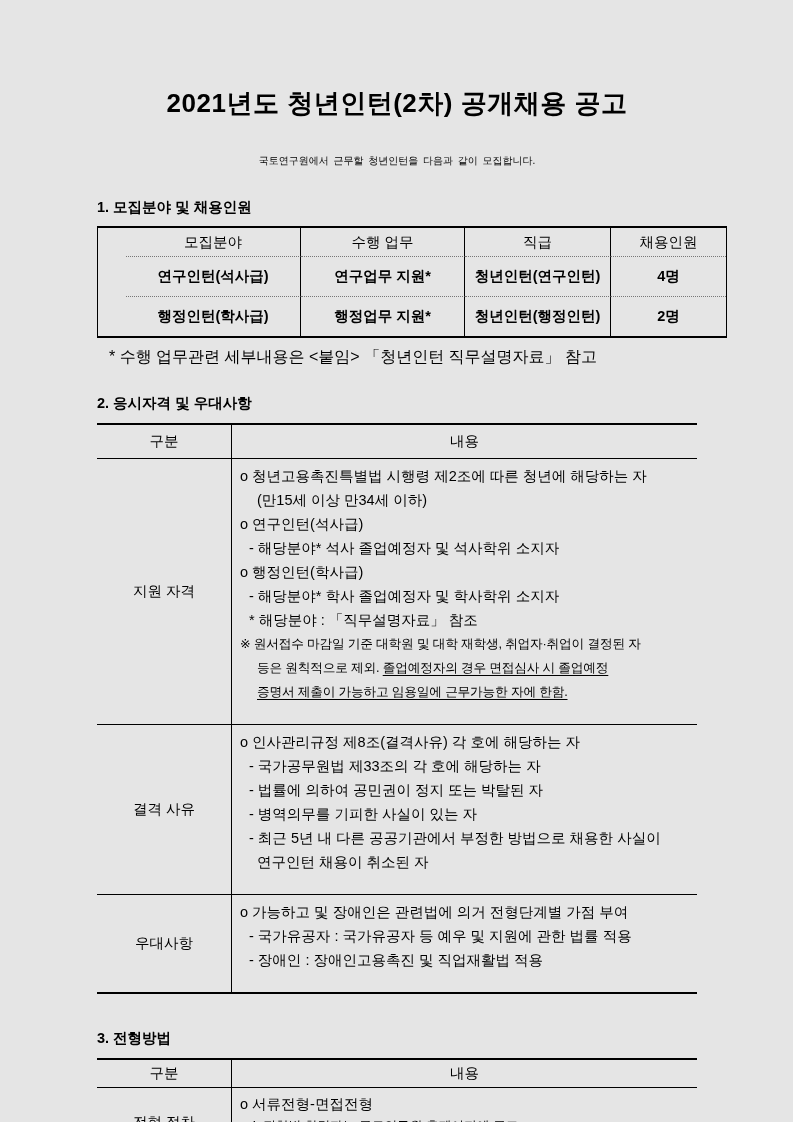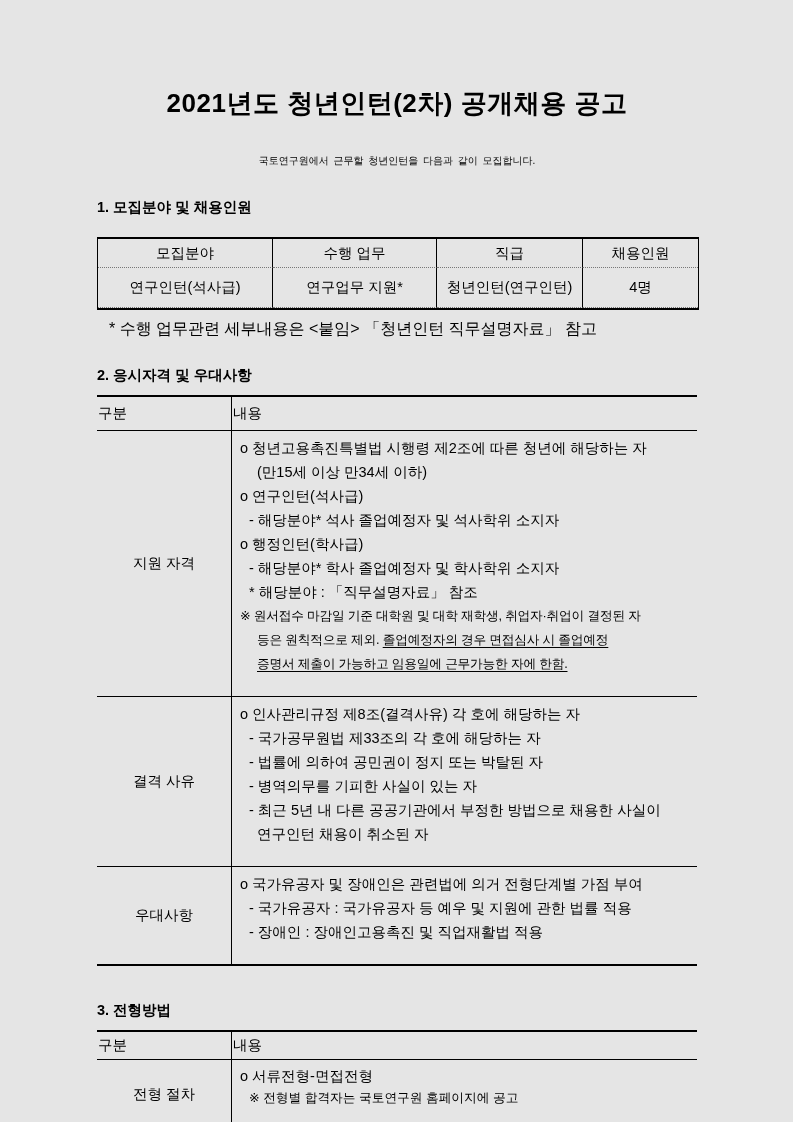--- a/index.html
+++ b/index.html
@@ -20,36 +20,36 @@
     margin-top:33px; text-align:center; font-size:10px; white-space:nowrap; word-spacing:2px;
   }
   .sec-heading { font-size:14.5px; font-weight:bold; white-space:nowrap; }
   .mt-s1 { margin-top:30px; }
   .mt-s2 { margin-top:26px; }
   .mt-s3 { margin-top:35px; }
 
   table { border-collapse:separate; border-spacing:0; table-layout:fixed; width:600px; }
 
   
-  .t1 { margin-top:20px; border:1px solid #000; border-top:2px solid #000; border-bottom:2px solid #000; }
+  .t1 { margin-top:9px; border:1px solid #000; border-top:2px solid #000; border-bottom:2px solid #000;padding-left:28px; }
   .t1 th, .t1 td {
     text-align:center; vertical-align:middle;
     font-size:14.5px; font-weight:normal; white-space:nowrap; overflow:hidden;
   }
   .t1 th { height:26px; border-bottom:1px dotted #777; }
-  .t1 td { height:37px; }
+  .t1 td { height:37px;font-weight:bold; }
   .t1 .r1 td { border-bottom:1px dotted #777; }
   .t1 .vb { border-right:1px solid #000; }
 
   .footnote { margin-top:9px; padding-left:12px; font-size:16px; white-space:nowrap; }
 
   
   .t2 { margin-top:10px; border-top:2px solid #000; border-bottom:2px solid #000; }
   .t2 th {
-    font-size:14.5px; font-weight:normal; text-align:left; vertical-align:middle;
+    font-size:14.5px; font-weight:normal; text-align:center; vertical-align:middle;
     border-bottom:1px solid #000;
   }
   .t2.tbl-s2 th { height:31px; }
   .t2.tbl-s3 th { height:25px; }
   .t2 td.lbl {
     width:135px; border-right:1px solid #000; text-align:center; vertical-align:middle;
     font-size:14.5px; white-space:nowrap;
   }
   .t2 th.lblh { width:135px; border-right:1px solid #000; }
   .t2 td.body { padding:5px 6px 20px 8px; vertical-align:middle; }
@@ -88,20 +88,26 @@
         <th class="vb">수행 업무</th>
         <th class="vb">직급</th>
         <th>채용인원</th>
       </tr>
       <tr class="r1">
         <td class="vb">연구인턴(석사급)</td>
         <td class="vb">연구업무 지원*</td>
         <td class="vb">청년인턴(연구인턴)</td>
         <td>4명</td>
       </tr>
+      <tr>
+        <td class="vb">행정인턴(학사급)</td>
+        <td class="vb">행정업무 지원*</td>
+        <td class="vb">청년인턴(행정인턴)</td>
+        <td>2명</td>
+      </tr>
     </tbody>
       </table>
 
     <div class="footnote">* 수행 업무관련 세부내용은 &lt;붙임&gt; 「청년인턴 직무설명자료」 참고</div>
 
     <div class="sec-heading mt-s2">2. 응시자격 및 우대사항</div>
 
     <table class="t2 tbl-s2">
       <colgroup>
           <col style="width:135px">
@@ -137,21 +143,21 @@
           <div class="ln ind1">- 법률에 의하여 공민권이 정지 또는 박탈된 자</div>
           <div class="ln ind1">- 병역의무를 기피한 사실이 있는 자</div>
           <div class="ln ind1">- 최근 5년 내 다른 공공기관에서 부정한 방법으로 채용한 사실이</div>
           <div class="ln ind2">연구인턴 채용이 취소된 자</div>
         </td>
       </tr>
 
       <tr>
         <td class="lbl">우대사항</td>
         <td class="body">
-          <div class="ln ind0">o 국가유공자 및 장애인은 관련법에 의거 전형단계별 가점 부여</div>
+          <div class="ln ind0">o 가능하고 및 장애인은 관련법에 의거 전형단계별 가점 부여</div>
           <div class="ln ind1">- 국가유공자 : 국가유공자 등 예우 및 지원에 관한 법률 적용</div>
           <div class="ln ind1">- 장애인 : 장애인고용촉진 및 직업재활법 적용</div>
         </td>
       </tr>
     </tbody>
       </table>
 
     <div class="sec-heading mt-s3">3. 전형방법</div>
 
     <table class="t2 tbl-s3">

